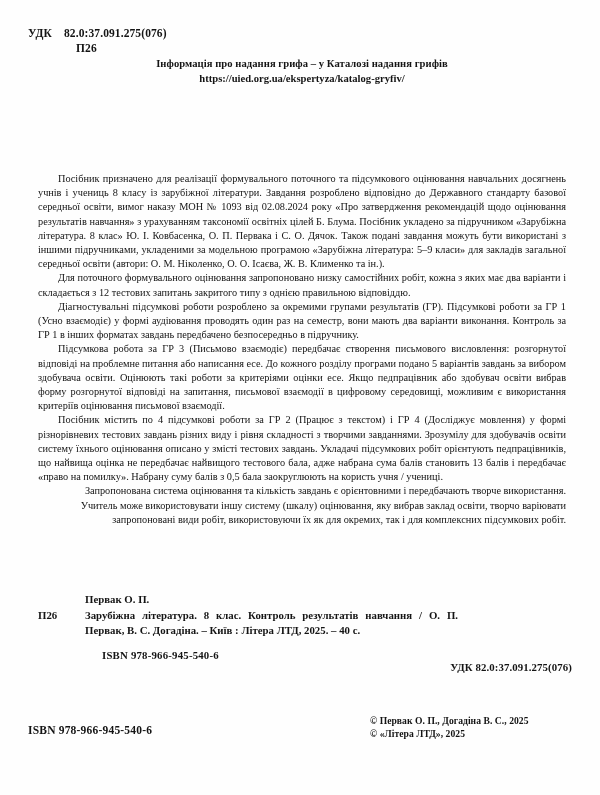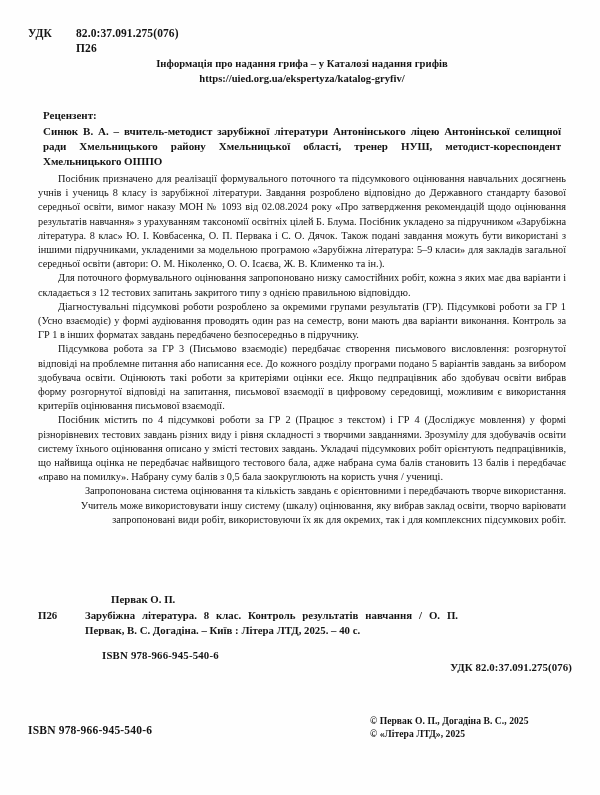--- a/index.html
+++ b/index.html
@@ -27,21 +27,20 @@
     position: absolute;
     left: 28px;
     top: 26px;
     font-size: 11.5px;
     font-weight: bold;
     line-height: 15px;
     letter-spacing: 0.1px;
   }
   .udk-row {
     display: flex;
-    gap: 12px;
   }
   .udk-label { width: 36px; }
   .udk-sub {
     margin-left: 48px;
   }
 
   
   .grif {
     position: absolute;
     left: 4px;
@@ -98,21 +97,21 @@
   .biblio {
     position: absolute;
     left: 38px;
     top: 592px;
     width: 420px;
     font-size: 10.8px;
     line-height: 15px;
     font-weight: bold;
   }
   .bib-author {
-    margin-left: 73px;
+    margin-left: 47px;
   }
   .bib-main {
     position: relative;
     margin-top: 1px;
   }
   .bib-code {
     position: absolute;
     left: 0;
     top: 0;
   }
@@ -167,24 +166,20 @@
       <span>82.0:37.091.275(076)</span>
     </div>
     <div class="udk-sub">П26</div>
   </div>
 
   <div class="grif">
     <div>Інформація про надання грифа – у Каталозі надання грифів</div>
     <div class="url">https://uied.org.ua/ekspertyza/katalog-gryfiv/</div>
   </div>
 
-  <div class="reviewer">
-    <div class="rv-title">Рецензент:</div>
-    <div class="rv-body">Синюк В. А. – вчитель-методист зарубіжної літератури Антонінського ліцею Антонінської селищної ради Хмельницького району Хмельницької області, тренер НУШ, методист-кореспондент Хмельницького ОІППО</div>
-  </div>
 
   <div class="annotation">
     <p>Посібник призначено для реалізації формувального поточного та підсумкового оцінювання навчальних досягнень учнів і учениць 8 класу із зарубіжної літератури. Завдання розроблено відповідно до Державного стандарту базової середньої освіти, вимог наказу МОН № 1093 від 02.08.2024 року «Про затвердження рекомендацій щодо оцінювання результатів навчання» з урахуванням таксономії освітніх цілей Б. Блума. Посібник укладено за підручником «Зарубіжна література. 8 клас» Ю. І. Ковбасенка, О. П. Первака і С. О. Дячок. Також подані завдання можуть бути використані з іншими підручниками, укладеними за модельною програмою «Зарубіжна література: 5–9 класи» для закладів загальної середньої освіти (автори: О. М. Ніколенко, О. О. Ісаєва, Ж. В. Клименко та ін.).</p>
     <p>Для поточного формувального оцінювання запропоновано низку самостійних робіт, кожна з яких має два варіанти і складається з 12 тестових запитань закритого типу з однією правильною відповіддю.</p>
     <p>Діагностувальні підсумкові роботи розроблено за окремими групами результатів (ГР). Підсумкові роботи за ГР 1 (Усно взаємодіє) у формі аудіювання проводять один раз на семестр, вони мають два варіанти виконання. Контроль за ГР 1 в інших форматах завдань передбачено безпосередньо в підручнику.</p>
     <p>Підсумкова робота за ГР 3 (Письмово взаємодіє) передбачає створення письмового висловлення: розгорнутої відповіді на проблемне питання або написання есе. До кожного розділу програми подано 5 варіантів завдань за вибором здобувача освіти. Оцінюють такі роботи за критеріями оцінки есе. Якщо педпрацівник або здобувач освіти вибрав форму розгорнутої відповіді на запитання, письмової взаємодії в цифровому середовищі, можливим є використання критеріїв оцінювання письмової взаємодії.</p>
     <p>Посібник містить по 4 підсумкові роботи за ГР 2 (Працює з текстом) і ГР 4 (Досліджує мовлення) у формі різнорівневих тестових завдань різних виду і рівня складності з творчими завданнями. Зрозумілу для здобувачів освіти систему їхнього оцінювання описано у змісті тестових завдань. Укладачі підсумкових робіт орієнтують педпрацівників, що найвища оцінка не передбачає найвищого тестового бала, адже набрана сума балів становить 13 балів і передбачає «право на помилку». Набрану суму балів з 0,5 бала заокруглюють на користь учня / учениці.</p>
     <p>Запропонована система оцінювання та кількість завдань є орієнтовними і передбачають творче використання. Учитель може використовувати іншу систему (шкалу) оцінювання, яку вибрав заклад освіти, творчо варіювати запропоновані види робіт, використовуючи їх як для окремих, так і для комплексних підсумкових робіт.</p>
   </div>
 

